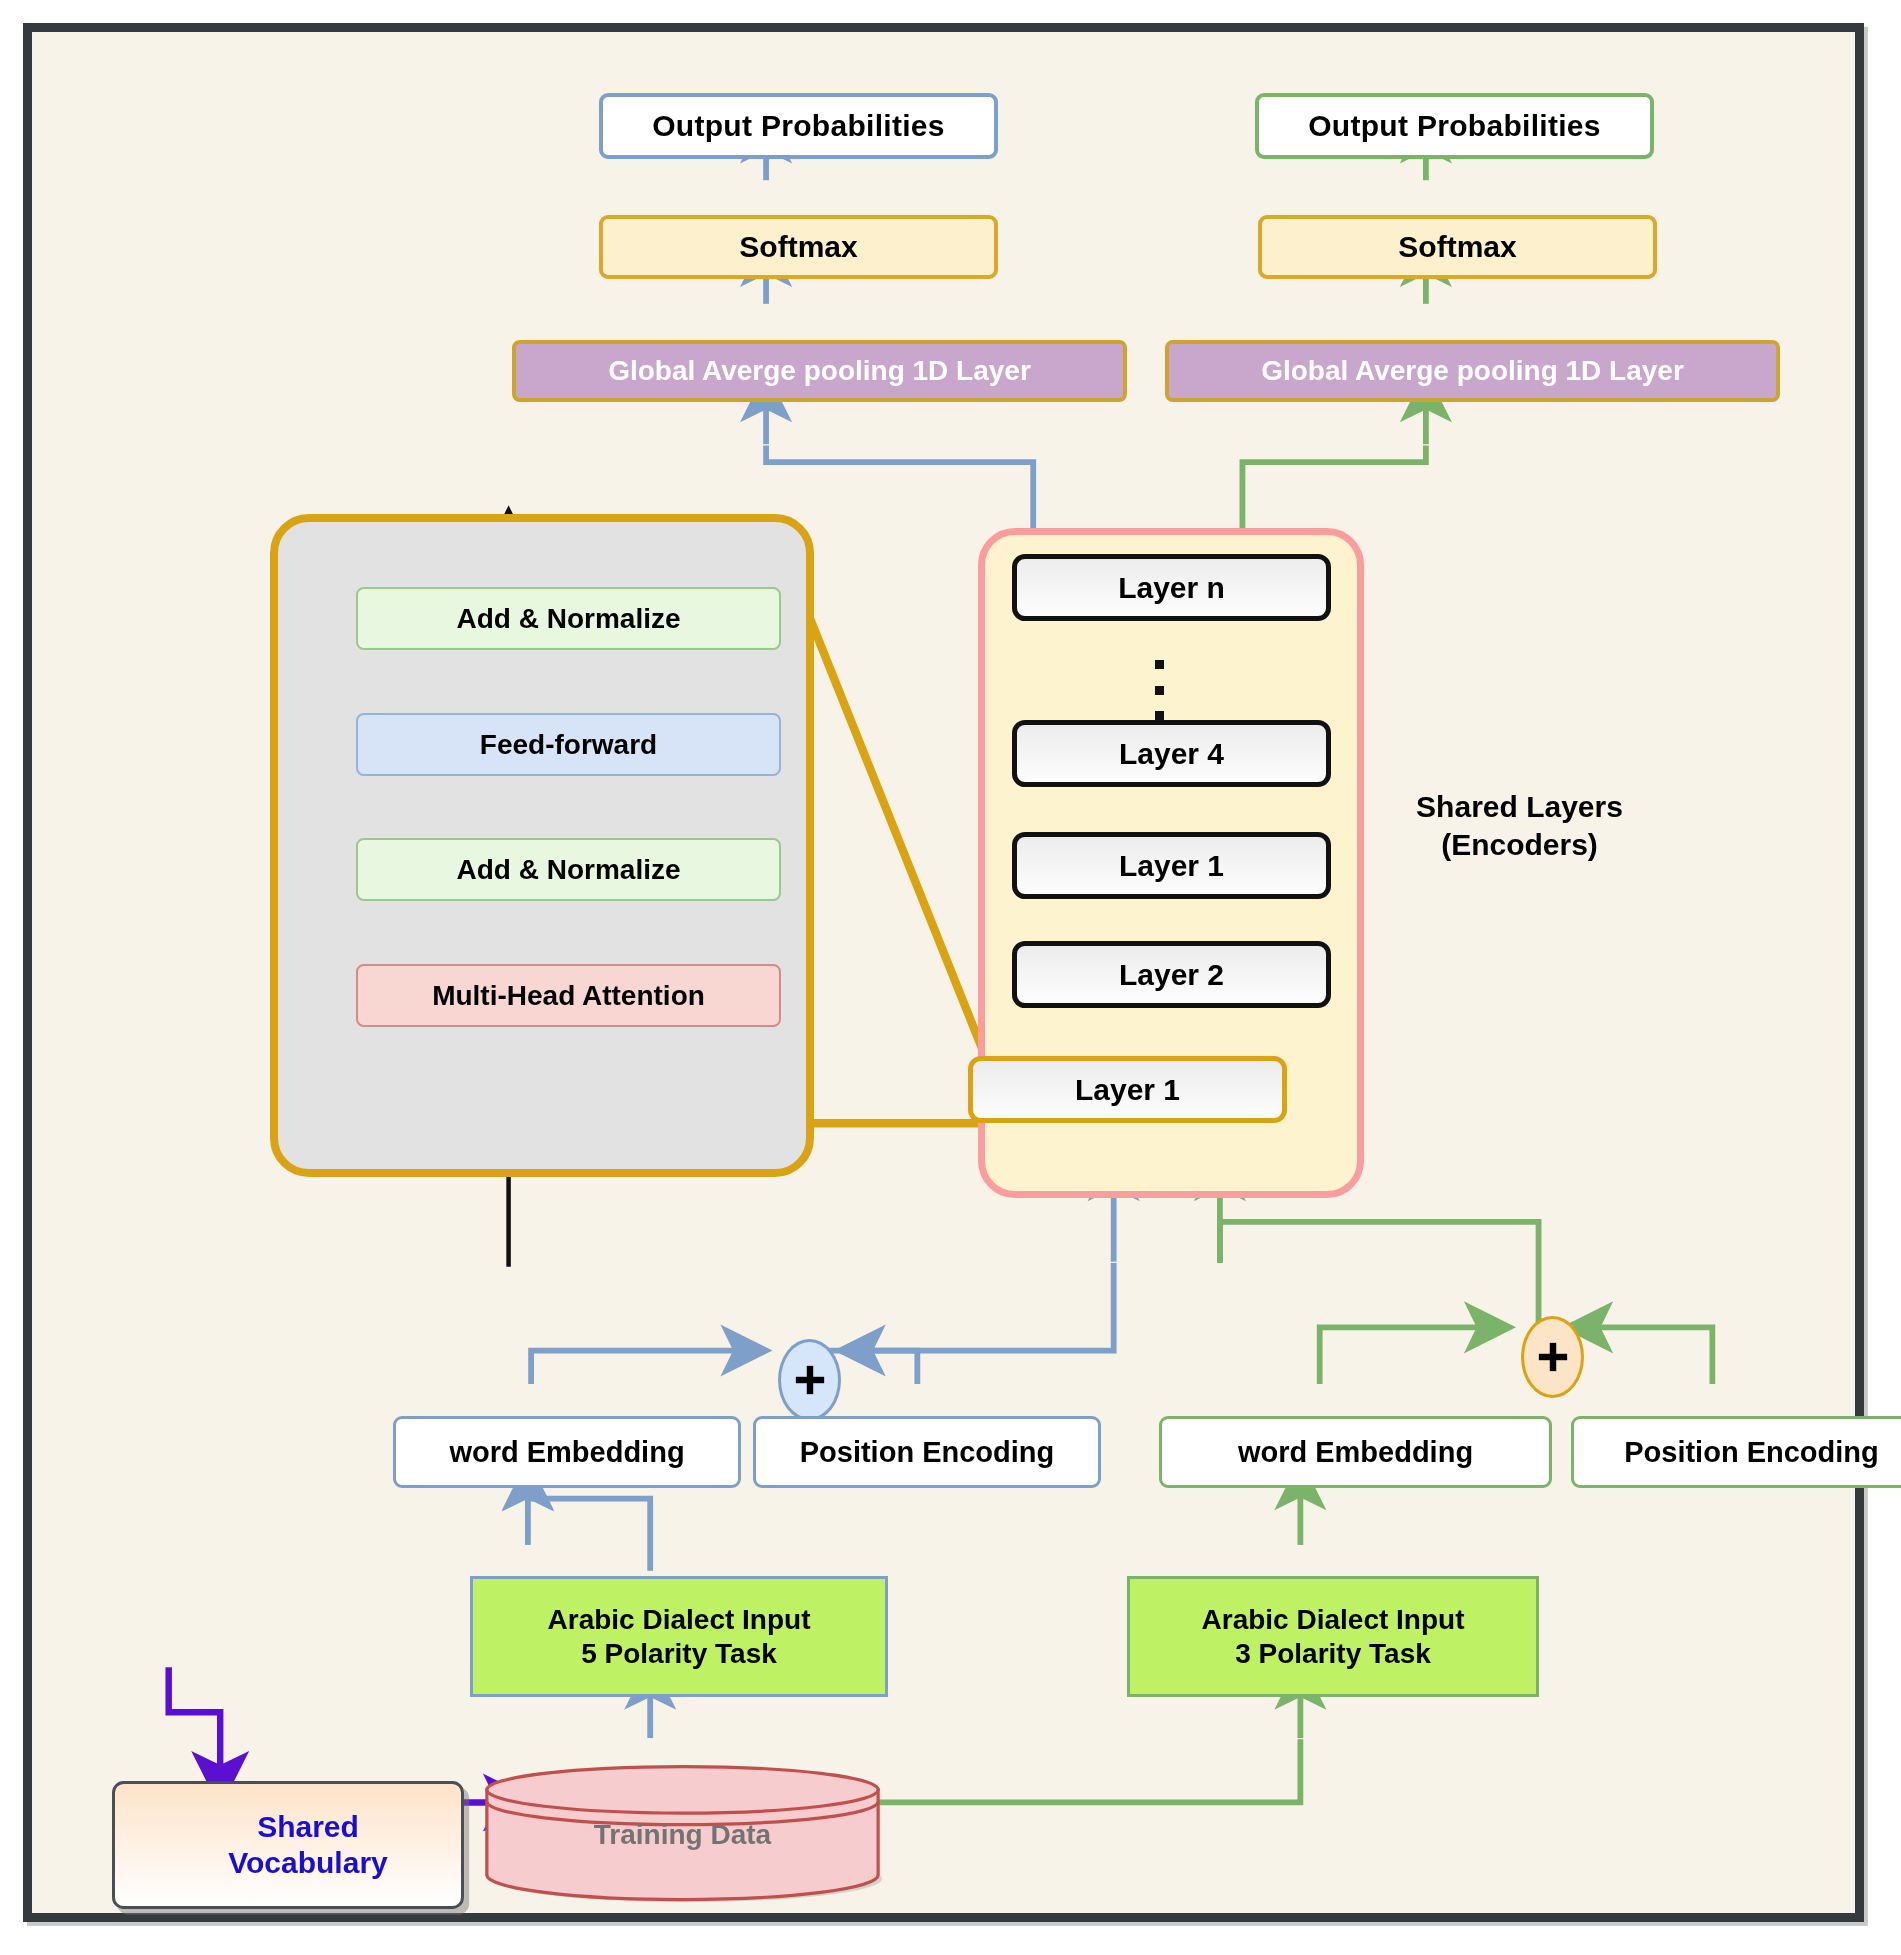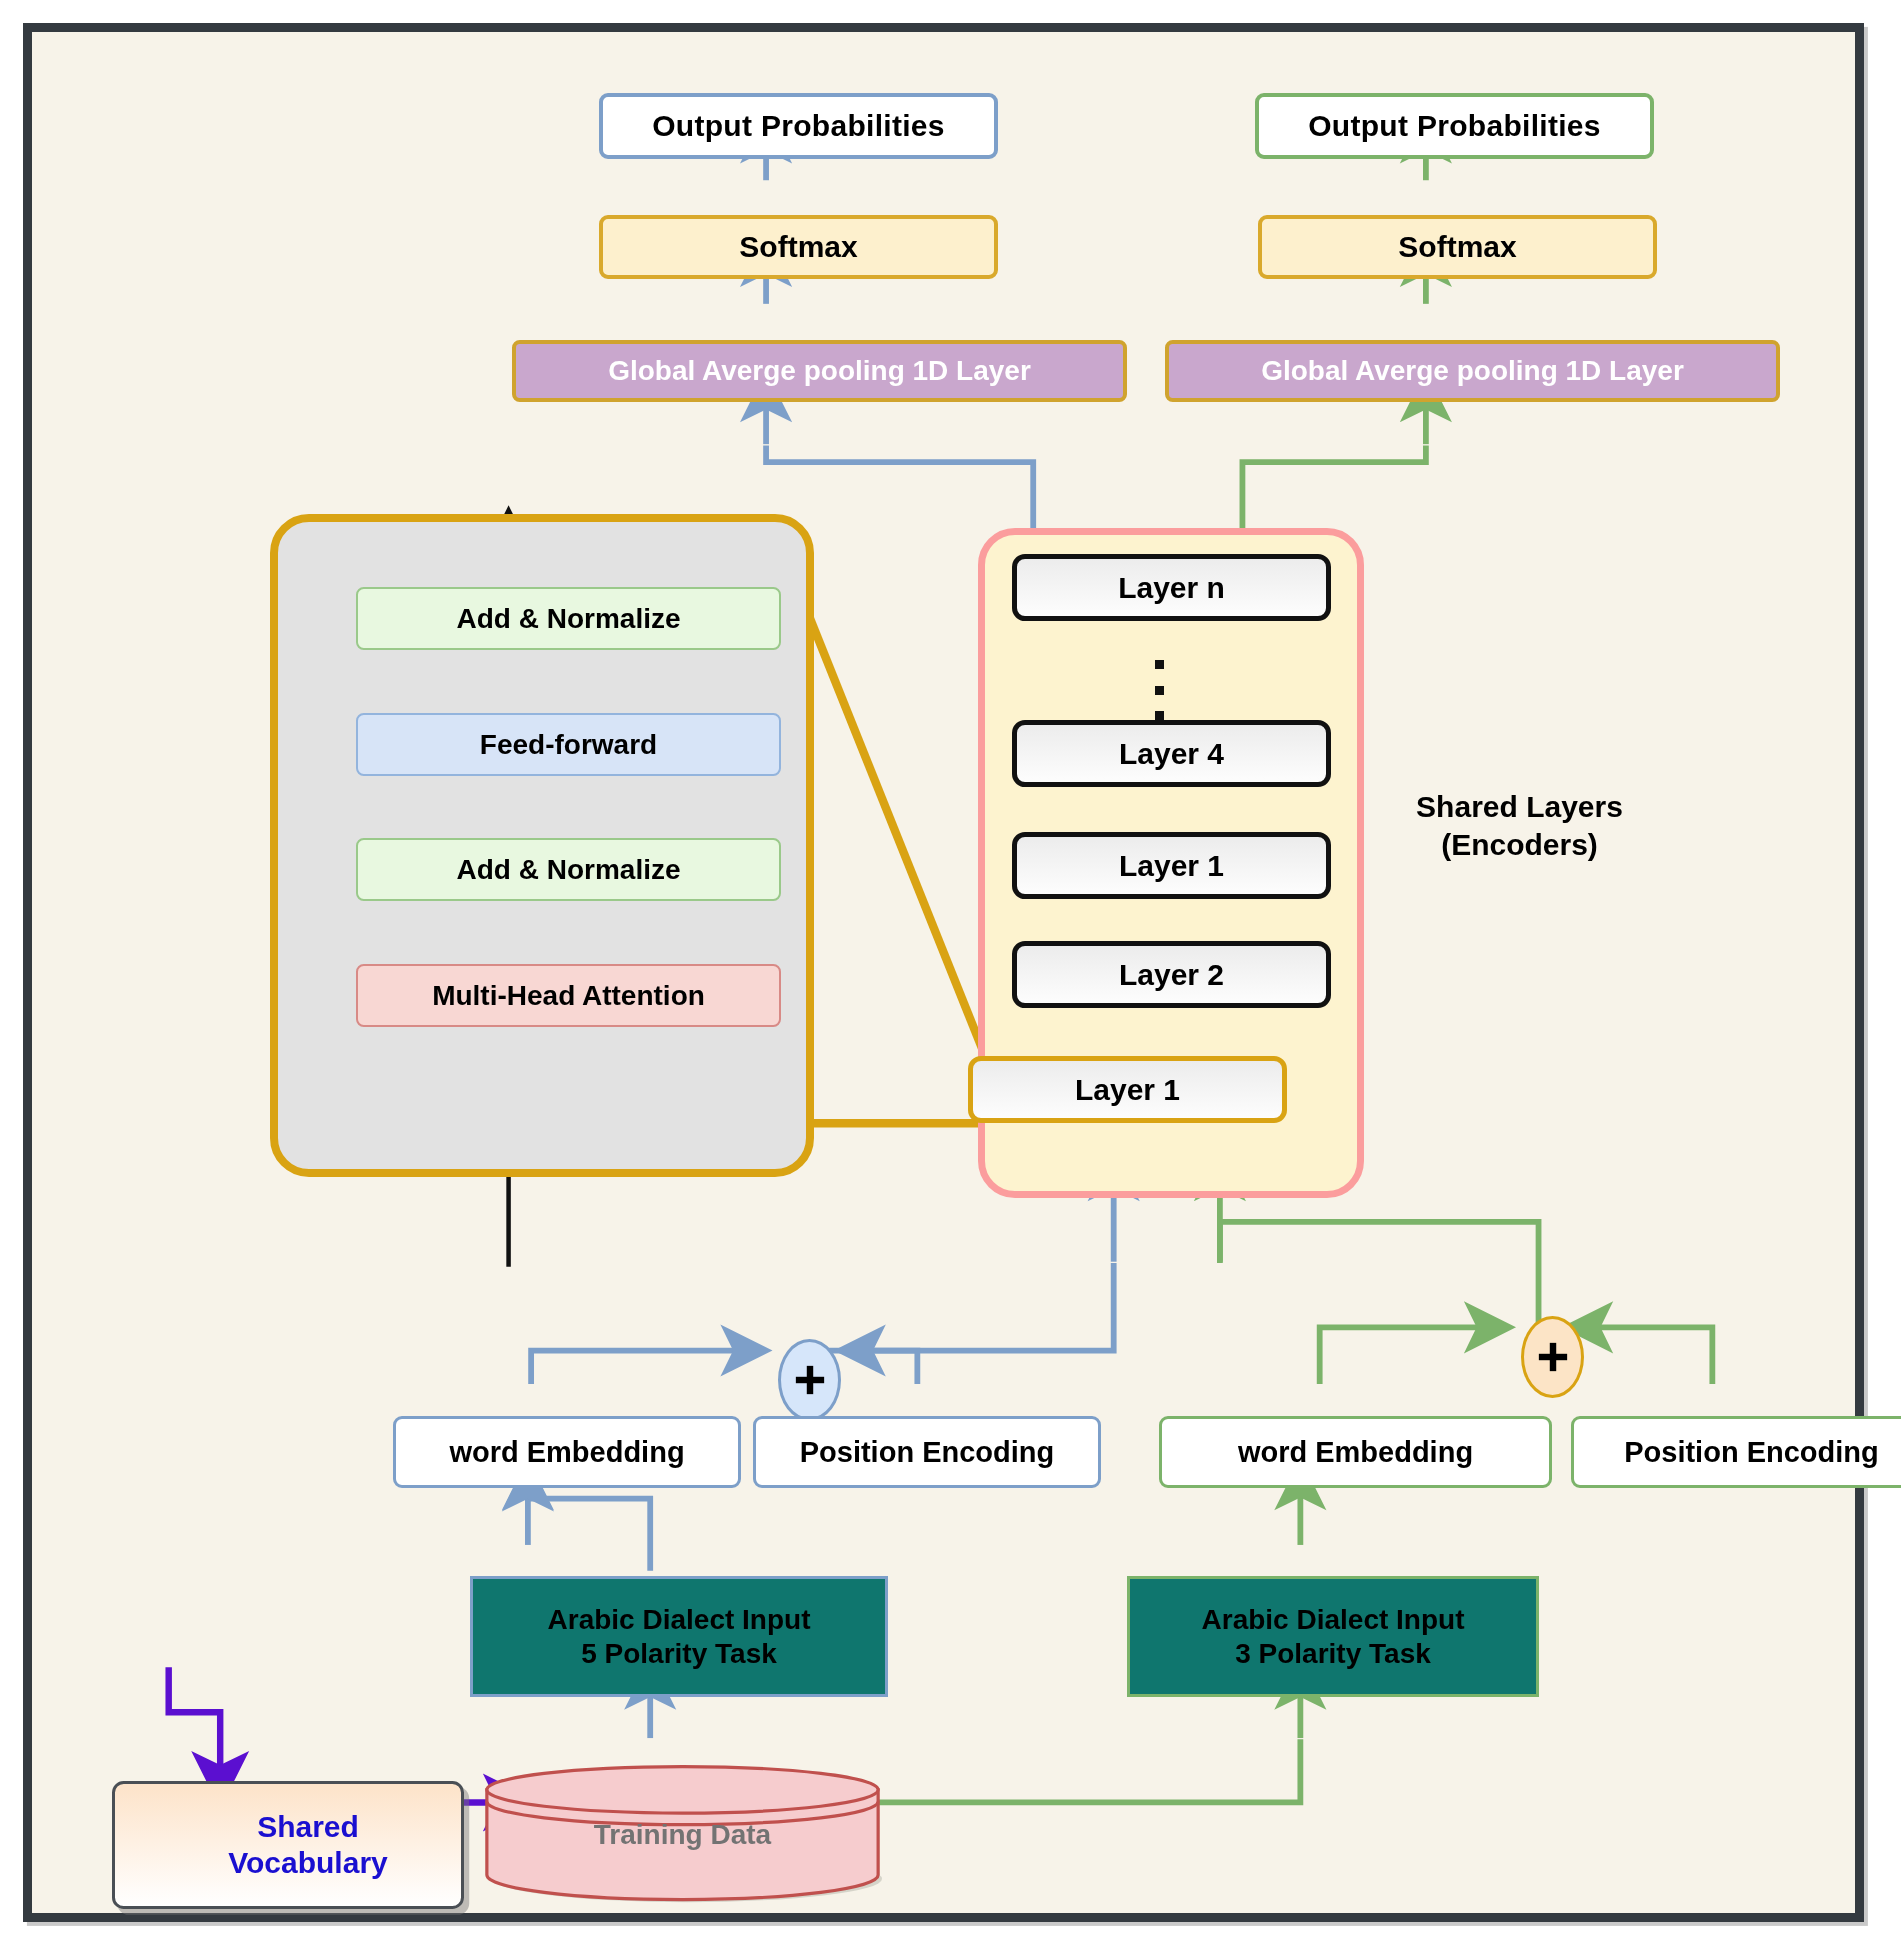--- a/index.html
+++ b/index.html
@@ -39,21 +39,21 @@
   .layerbox.hl{border-color:#d9a313;}
   #sharedlabel{position:absolute;left:1336px;top:756px;width:303px;font-size:30px;
                font-weight:bold;text-align:center;line-height:1.25;color:#000;}
   #ellipsis{position:absolute;left:1123px;top:628px;width:10.3px;}
   #ellipsis span{display:block;width:9px;height:9px;background:#111;margin-bottom:16.7px;}
 
   
   .embox{background:#ffffff;border-radius:9px;font-size:29px;}
   .embox.blue{border:3.9px solid #7d9fc9;}
   .embox.green{border:3.9px solid #7cb36a;}
-  .inbox{background:#0f766e;font-size:28px;}
+  .inbox{background:#bef264;font-size:28px;}
   .inbox.blue{border:3.9px solid #7d9fc9;}
   .inbox.green{border:3.9px solid #7cb36a;}
 
   
   .plus{position:absolute;border-radius:50%;display:flex;align-items:center;justify-content:center;}
   .plus.blue{background:#d6e6fa;border:3.9px solid #7d9fc9;}
   .plus.orange{background:#fce4c6;border:3.9px solid #d9a313;}
   .plus svg{display:block;}
 
   

